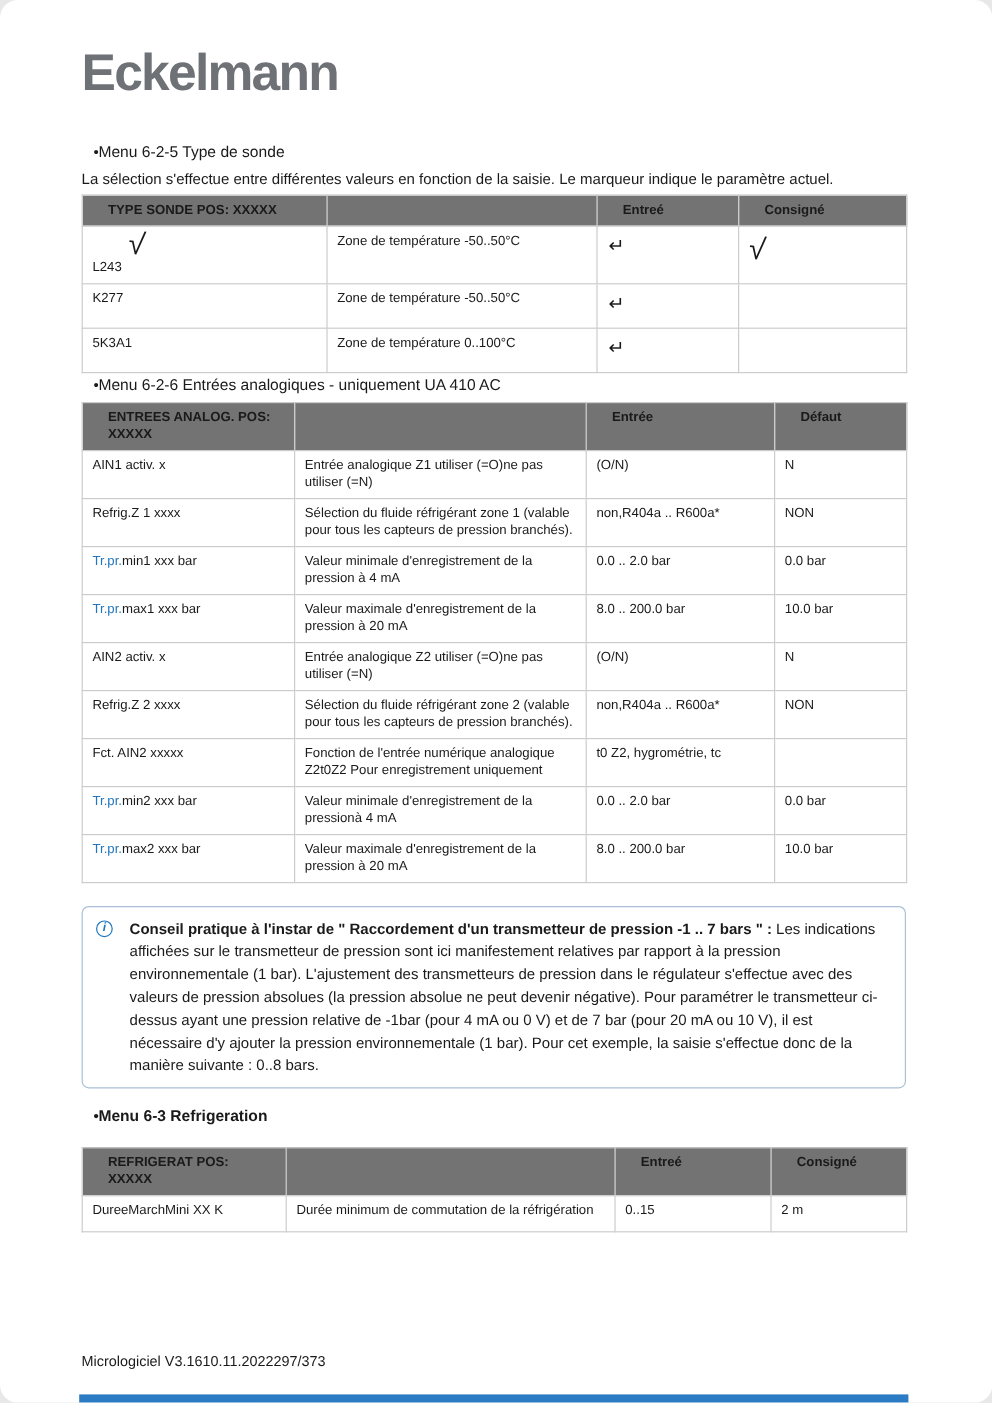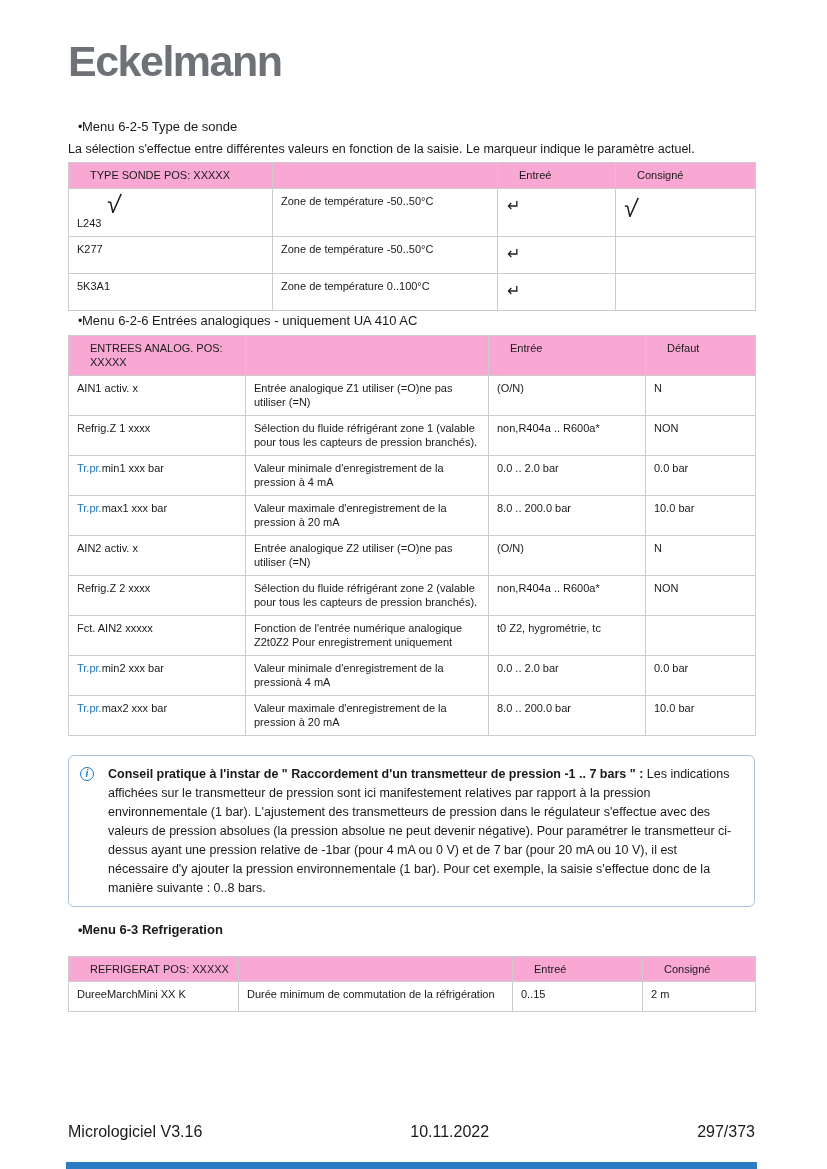--- a/index.html
+++ b/index.html
@@ -5,20 +5,21 @@
   * { margin: 0; padding: 0; box-sizing: border-box; }
   html, body { background: #e8e8e8; }
   .page {
     position: relative;
     width: 827px; height: 1169px;
     margin: 0 auto;
     background: #ffffff;
     font-family: "Liberation Sans", sans-serif;
     color: #1a1a1a;
     overflow: hidden;
+    border-radius: 15px;
   }
   .content { padding: 0 72px 0 68px; }
 
   .logo {
     margin-top: 38px;
     font-size: 43px;
     font-weight: bold;
     letter-spacing: -1.5px;
     color: #6e7277;
     line-height: 46px;
@@ -28,21 +29,21 @@
   .bullet-line .bullet { width: 14px; padding-left: 10px; font-size: 12.5px; color: #1a1a1a; }
   .bullet-line .bullet::before { content: "\2022"; }
   .b1 { margin-top: 33px; }
   .b2 { }
   .b3 { margin-top: 13px; font-weight: bold; }
 
   .intro { margin-top: 3px; font-size: 12.5px; line-height: 19px; }
 
   table { border-collapse: collapse; table-layout: fixed; width: 687px; font-size: 11px; }
   td, th { border: 1px solid #cccccc; padding: 5px 8px; vertical-align: top; text-align: left; line-height: 14.5px; }
-  th { background: #f9a8d4; font-weight: normal; padding-left: 21px; }
+  th { background: #737373; font-weight: bold; padding-left: 21px; }
   .t1 { margin-top: 3px; }
   .t2 { margin-top: 4px; }
   .t3 { margin-top: 16px; }
   .t1 tbody tr { height: 37px; }
   .t1 tr.tall { height: 48px; }
   .t3 tbody tr { height: 30px; }
 
   td.rel { position: relative; }
   .label-bottom { position: absolute; left: 8px; bottom: 5px; }
   .hand-check {
@@ -78,22 +79,22 @@
     font-size: 10px; font-weight: bold; font-style: italic;
     display: flex; align-items: center; justify-content: center;
     line-height: 1;
   }
   .infobox .text-col { flex: 1; }
   .infobox b { font-weight: bold; }
 
   .footer {
     position: absolute;
     left: 68px; right: 72px; bottom: 28px;
-    display: flex; justify-content: space-between;
-    font-size: 16px; color: #1a1a1a;
+    display: flex; 
+    font-size: 12px; color: #1a1a1a;
   }
   .footer-bar {
     position: absolute;
     left: 66px; right: 70px; bottom: 0;
     height: 7px;
     background: #2b7cc4;
   }
 </style>
 </head>
 <body>

